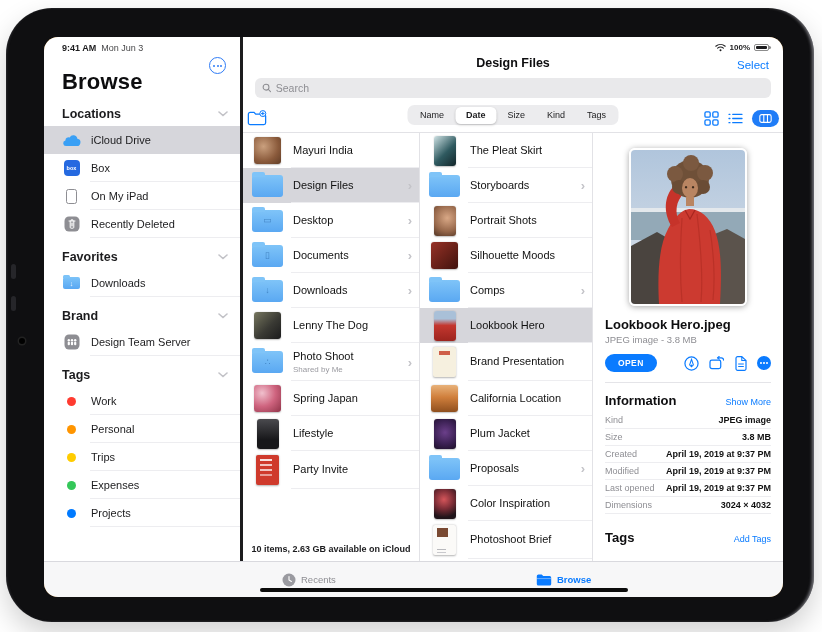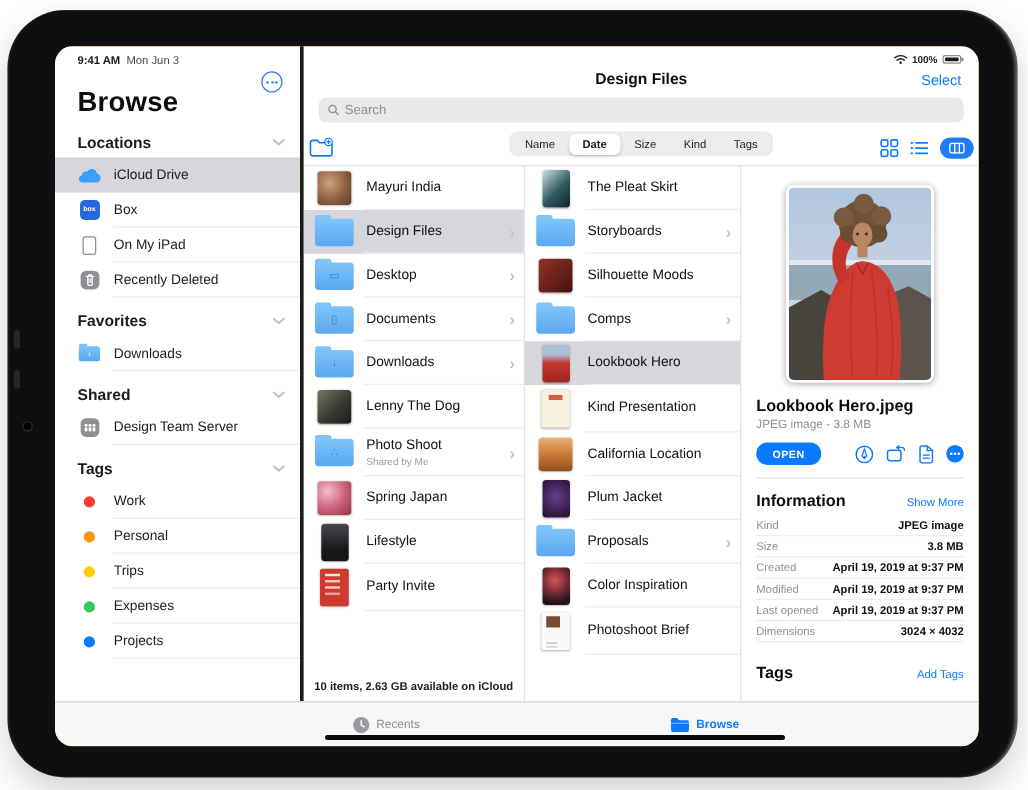--- a/index.html
+++ b/index.html
@@ -4,21 +4,21 @@
 <style>
 *{box-sizing:border-box;margin:0;padding:0;font-family:"Liberation Sans",sans-serif;}
 html,body{width:822px;height:632px;background:#fff;overflow:hidden;}
 body{position:relative;}
 .device{position:absolute;left:6px;top:8px;width:808px;height:614px;background:#0f0f11;border-radius:46px;
   box-shadow:inset -3px 0 3px -1px rgba(190,190,198,.55), inset 2px 0 3px -2px rgba(120,120,128,.5), 0 12px 28px rgba(0,0,0,.18);}
 .side-btn{position:absolute;background:#26262a;border-radius:3px;width:5px;}
 .sb1{left:5px;top:256px;height:15px;}
 .sb2{left:5px;top:288px;height:15px;}
 .cam{position:absolute;left:13px;top:330px;width:6px;height:6px;border-radius:50%;background:#000;box-shadow:0 0 0 1.5px #222;}
-.screen{position:absolute;left:38px;top:29px;width:739px;height:560px;background:#eab308;border-radius:14px;overflow:hidden;display:flex;flex-direction:column;}
+.screen{position:absolute;left:38px;top:29px;width:739px;height:560px;background:#a16207;border-radius:14px;overflow:hidden;display:flex;flex-direction:column;}
 .main{flex:1;display:flex;min-height:0;}
 .vdivider{width:3px;background:#1c1c1e;}
 
 .sidebar{width:196px;background:#fff;position:relative;overflow:hidden;flex:none;}
 .status-left{padding:6px 0 0 18px;font-size:9px;color:#1c1c1e;}
 .status-left .t{font-weight:700;}
 .status-left .d{color:#48484a;margin-left:5px;}
 .more-btn{position:absolute;top:20px;right:14px;width:17px;height:17px;border:1.5px solid #2f7cf6;border-radius:50%;display:flex;align-items:center;justify-content:center;}
 .more-btn i{display:flex;gap:1.5px;}
 .more-btn i b{width:2px;height:2px;border-radius:50%;background:#2f7cf6;}
@@ -191,21 +191,21 @@
         <div class="srow">
           <span class="sicon">
               <span class="minifolder">
                 <span>↓</span>
               </span>
             </span>
           <span class="slabel">Downloads</span>
         </div>
 
         <div class="shead">
-          <span>Shared</span>
+          <span>Brand</span>
           <svg width="10" height="6" viewBox="0 0 10 6">
               <path d="M1 1l4 3.5L9 1" fill="none" stroke="#c2c2c7" stroke-width="1.6" stroke-linecap="round"></path>
             </svg>
         </div>
         <div class="srow">
           <span class="sicon">
             <svg width="16" height="16" viewBox="0 0 16 16">
                 <rect x="0.5" y="0.5" width="15" height="15" rx="4.5" fill="#8e8e93"></rect>
                 <g fill="#fff">
                   <circle cx="4.8" cy="6.2" r="1.2"></circle>
@@ -419,20 +419,26 @@
             </div>
             <div class="frow">
               <span class="thumbwrap">
                   <span class="folder"></span>
                 </span>
               <span class="flabel">Storyboards</span>
               <span class="chev">›</span>
             </div>
             <div class="frow">
               <span class="thumbwrap">
+                  <span class="ph tall t-portrait"></span>
+                </span>
+              <span class="flabel">Portrait Shots</span>
+            </div>
+            <div class="frow">
+              <span class="thumbwrap">
                   <span class="ph t-silhouette"></span>
                 </span>
               <span class="flabel">Silhouette Moods</span>
             </div>
             <div class="frow">
               <span class="thumbwrap">
                   <span class="folder"></span>
                 </span>
               <span class="flabel">Comps</span>
               <span class="chev">›</span>
@@ -440,21 +446,21 @@
             <div class="frow sel">
               <span class="thumbwrap">
                   <span class="ph tall t-lookbook"></span>
                 </span>
               <span class="flabel">Lookbook Hero</span>
             </div>
             <div class="frow two">
               <span class="thumbwrap">
                   <span class="doc brand"></span>
                 </span>
-              <span class="flabel">Kind Presentation</span>
+              <span class="flabel">Brand Presentation</span>
             </div>
             <div class="frow">
               <span class="thumbwrap">
                   <span class="ph t-california"></span>
                 </span>
               <span class="flabel">California Location</span>
             </div>
             <div class="frow">
               <span class="thumbwrap">
                   <span class="ph tall t-plum"></span>

